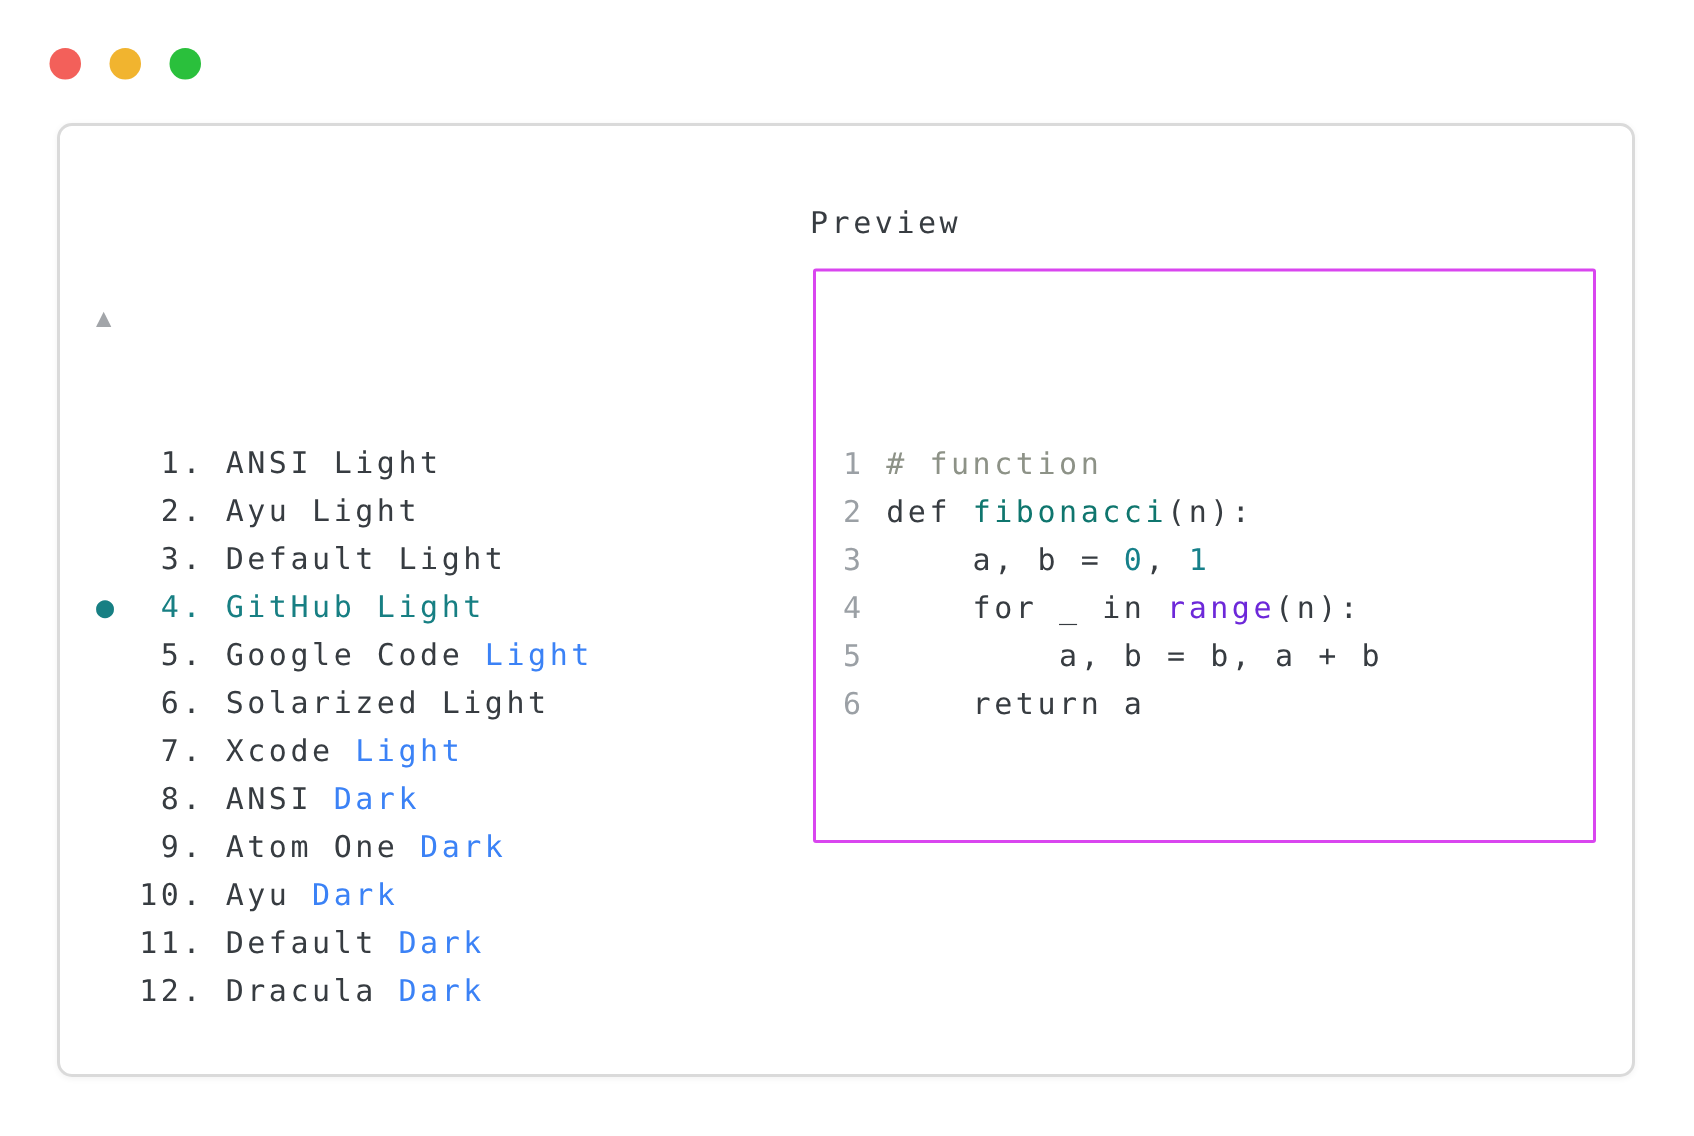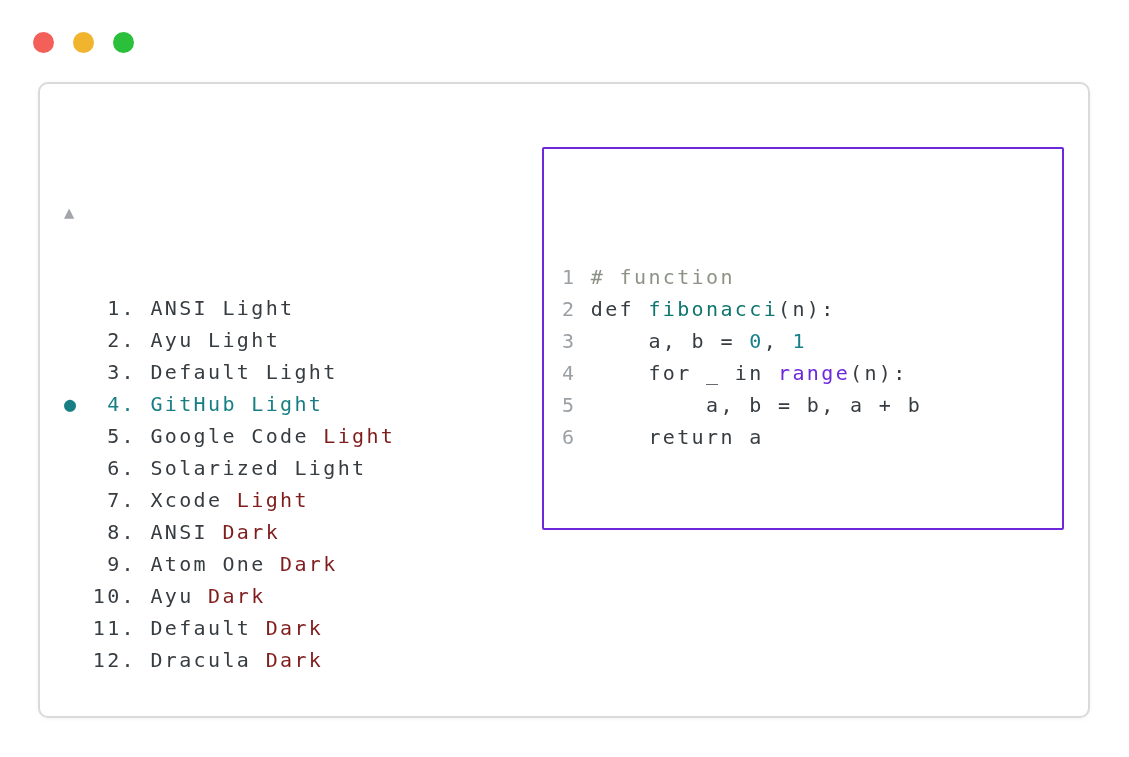--- a/index.html
+++ b/index.html
@@ -23,27 +23,27 @@
   }
 
   .left-col{position:absolute;left:24px;top:48px;width:470px;}
   .right-col{position:absolute;left:500px;top:48px;width:530px;}
 
   .row{height:32px;}
   .prompt{color:#373c41;}
   .arrow-up{color:#a2a5a9;font-size:17px;}
 
   .c-dark{color:#373c41;}
-  .c-dim{color:#7f1d1d;}
+  .c-dim{color:#3b82f6;}
   .c-sel{color:#177f83;}
 
   .preview-label{color:#373c41;height:32px;}
   .preview-box{
     margin-left:2px;margin-top:15px;width:522px;height:383px;
-    border:2px solid #6d28d9;background:#ffffff;border-radius:2px;
+    border:2px solid #d946ef;background:#ffffff;border-radius:2px;
     padding:48px 0 0 18px;overflow:hidden;
   }
   .code-row{height:32px;}
   .lineno{color:#9ba0a5;}
   .tok-code{color:#373c41;text-align:right;}
   .tok-comment{color:#8d9287;}
   .tok-function{color:#0f766e;}
   .tok-builtin{color:#6d28d9;}
   .tok-number{color:#17808a;}
 </style>
@@ -59,20 +59,21 @@
 <div class="window">
 
   <div class="left-col mono">
     <div class="row arrow-up">▲</div>
     <div id="theme-items"><div class="row mono"><span class="c-sel">  </span><span class="c-dark"> 1. </span><span class="c-dark">ANSI Light</span></div><div class="row mono"><span class="c-sel">  </span><span class="c-dark"> 2. </span><span class="c-dark">Ayu Light</span></div><div class="row mono"><span class="c-sel">  </span><span class="c-dark"> 3. </span><span class="c-dark">Default Light</span></div><div class="row mono"><span class="c-sel">● </span><span class="c-sel"> 4. </span><span class="c-sel">GitHub Light</span></div><div class="row mono"><span class="c-sel">  </span><span class="c-dark"> 5. </span><span class="c-dark">Google Code </span><span class="c-dim">Light</span></div><div class="row mono"><span class="c-sel">  </span><span class="c-dark"> 6. </span><span class="c-dark">Solarized Light</span></div><div class="row mono"><span class="c-sel">  </span><span class="c-dark"> 7. </span><span class="c-dark">Xcode </span><span class="c-dim">Light</span></div><div class="row mono"><span class="c-sel">  </span><span class="c-dark"> 8. </span><span class="c-dark">ANSI </span><span class="c-dim">Dark</span></div><div class="row mono"><span class="c-sel">  </span><span class="c-dark"> 9. </span><span class="c-dark">Atom One </span><span class="c-dim">Dark</span></div><div class="row mono"><span class="c-sel">  </span><span class="c-dark">10. </span><span class="c-dark">Ayu </span><span class="c-dim">Dark</span></div><div class="row mono"><span class="c-sel">  </span><span class="c-dark">11. </span><span class="c-dark">Default </span><span class="c-dim">Dark</span></div><div class="row mono"><span class="c-sel">  </span><span class="c-dark">12. </span><span class="c-dark">Dracula </span><span class="c-dim">Dark</span></div></div>
     
     
   </div>
 
   <div class="right-col">
+    <div class="preview-label mono">Preview</div>
     <div class="preview-box mono">
       <div id="code-lines"><div class="code-row"><span class="lineno">1 </span><span class="tok-comment"># function</span></div><div class="code-row"><span class="lineno">2 </span><span class="tok-code">def </span><span class="tok-function">fibonacci</span><span class="tok-code">(n):</span></div><div class="code-row"><span class="lineno">3 </span><span class="tok-code">    a, b = </span><span class="tok-number">0</span><span class="tok-code">, </span><span class="tok-number">1</span></div><div class="code-row"><span class="lineno">4 </span><span class="tok-code">    for _ in </span><span class="tok-builtin">range</span><span class="tok-code">(n):</span></div><div class="code-row"><span class="lineno">5 </span><span class="tok-code">        a, b = b, a + b</span></div><div class="code-row"><span class="lineno">6 </span><span class="tok-code">    return a</span></div></div>
       <div class="code-row"></div>
       
     </div>
   </div>
 
 </div>
 
 </body></html>

